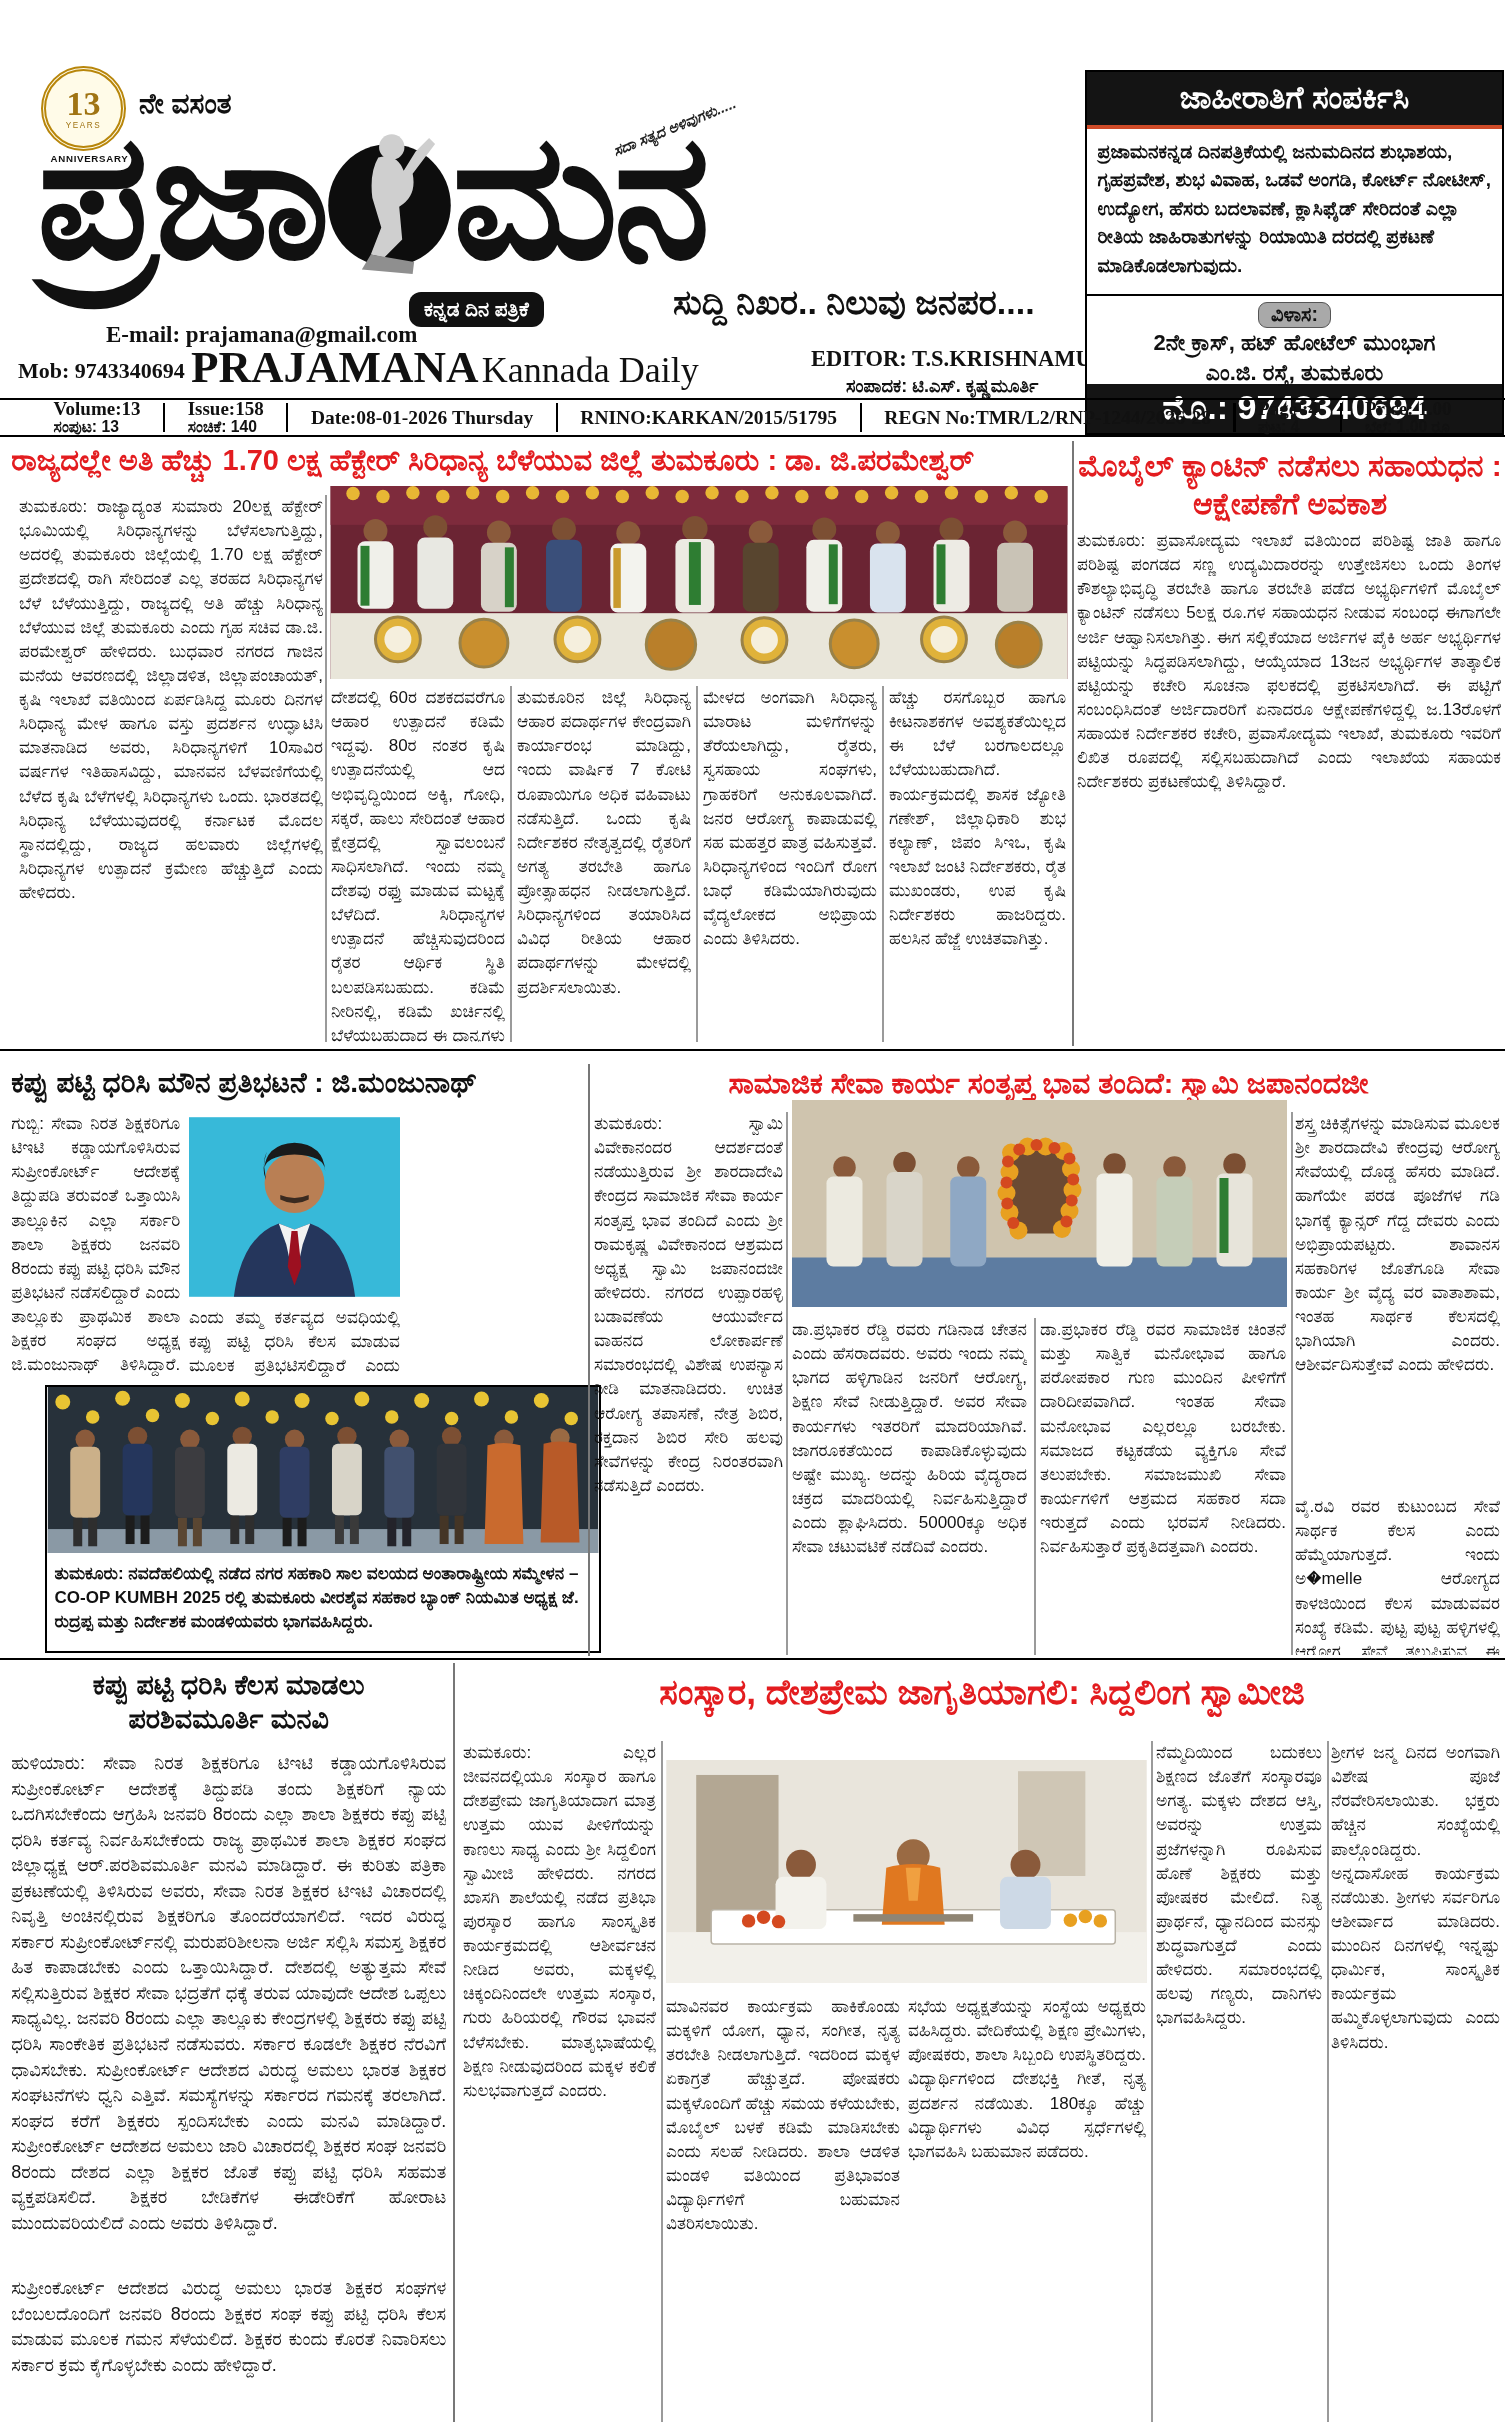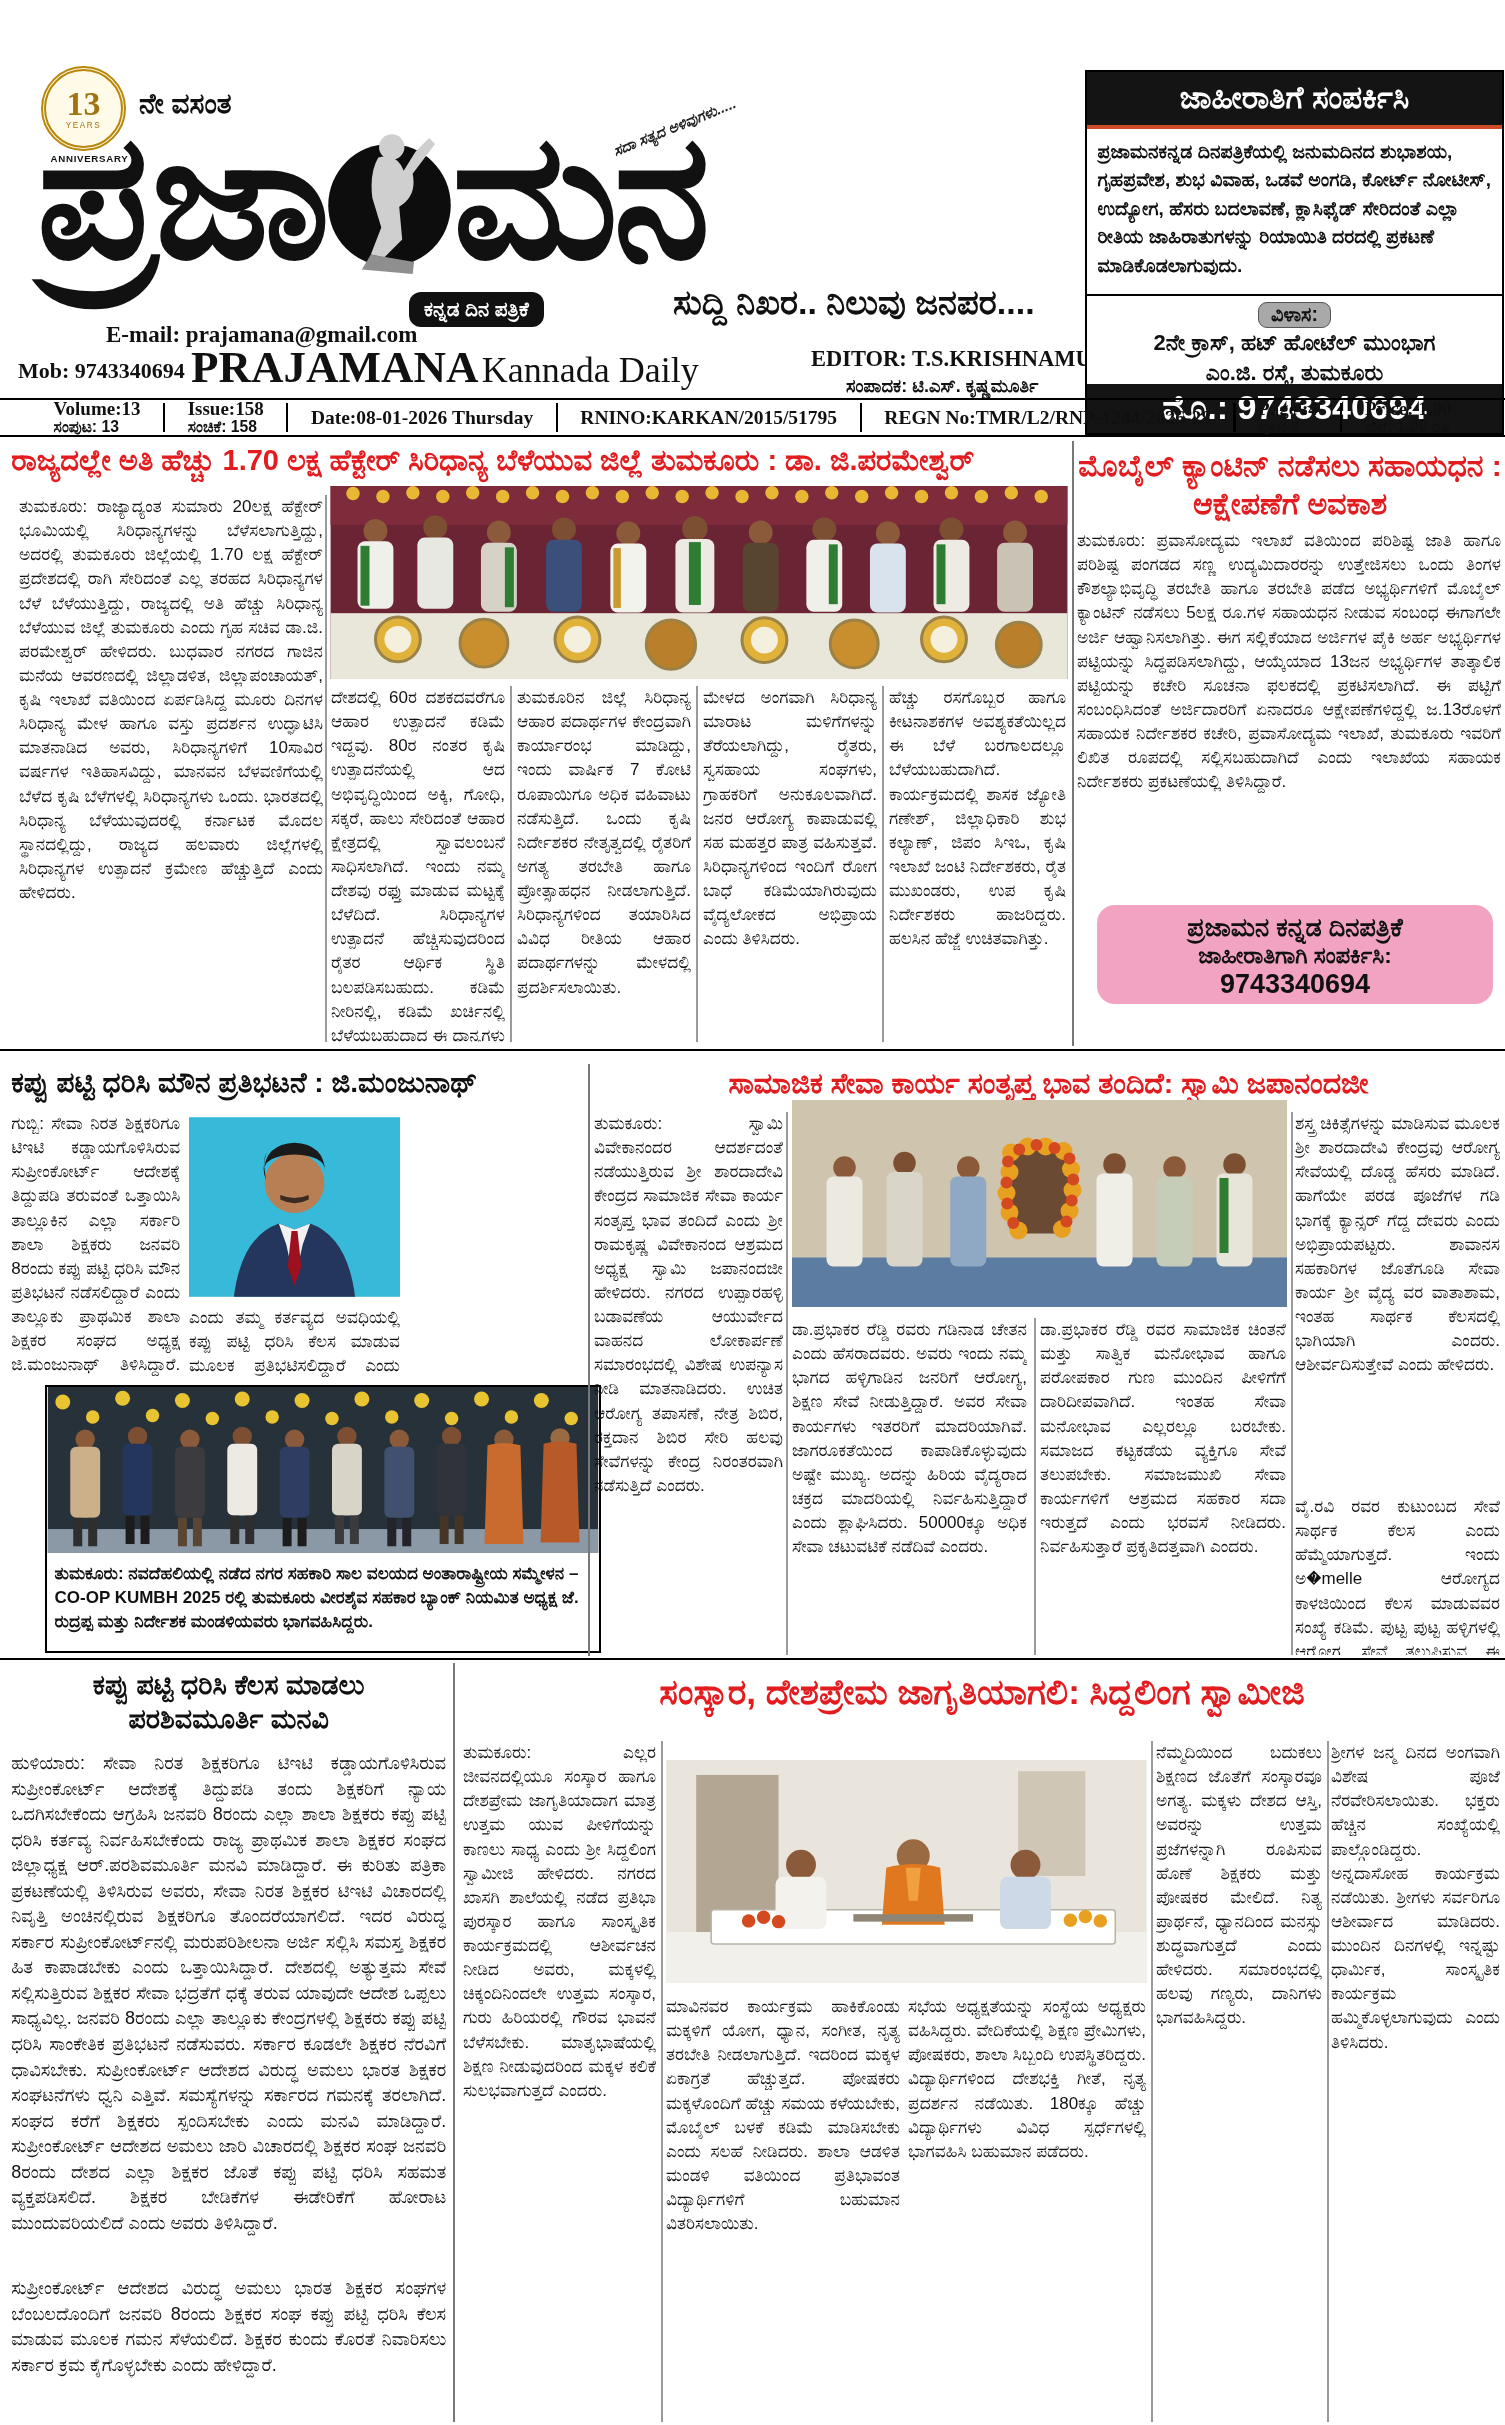--- a/index.html
+++ b/index.html
@@ -97,21 +97,21 @@
   </div>
 
   <div class="abs" id="info-bar">
     <div class="info-duo">
       <div class="info-en">Volume:13</div>
       <div class="info-kn">ಸಂಪುಟ: 13</div>
     </div>
     <div class="info-sep"></div>
     <div class="info-duo">
       <div class="info-en">Issue:158</div>
-      <div class="info-kn">ಸಂಚಿಕೆ: 158</div>
+      <div class="info-kn">ಸಂಚಿಕೆ: 140</div>
     </div>
     <div class="info-sep"></div>
     <div class="info-single">Date:08-01-2026 Thursday</div>
     <div class="info-sep"></div>
     <div class="info-single">RNINO:KARKAN/2015/51795</div>
     <div class="info-sep"></div>
     <div class="info-single">REGN No:TMR/L2/RNP-1244/2026-28</div>
     <div class="info-sep"></div>
     <div class="info-duo">
       <div class="info-en">Page :4</div>
@@ -238,25 +238,20 @@
   <div class="vline" style="left:325px;top:495px;height:547px;"></div>
   <div class="vline" style="left:510px;top:686px;height:356px;"></div>
   <div class="vline" style="left:696px;top:686px;height:356px;"></div>
   <div class="vline" style="left:882px;top:686px;height:356px;"></div>
   <div class="vline" style="left:1072px;top:441px;height:605px;background:#777;"></div>
 
   <div class="abs headline-red" style="left:1077px;top:447px;width:426px;font-size:30px;text-align:center;line-height:1.25;">ಮೊಬೈಲ್ ಕ್ಯಾಂಟಿನ್ ನಡೆಸಲು ಸಹಾಯಧನ : ಆಕ್ಷೇಪಣೆಗೆ ಅವಕಾಶ</div>
 
   <div class="abs colbody just" style="left:1077px;top:529px;width:424px;height:369px;">ತುಮಕೂರು: ಪ್ರವಾಸೋದ್ಯಮ ಇಲಾಖೆ ವತಿಯಿಂದ ಪರಿಶಿಷ್ಟ ಜಾತಿ ಹಾಗೂ ಪರಿಶಿಷ್ಟ ಪಂಗಡದ ಸಣ್ಣ ಉದ್ಯಮಿದಾರರನ್ನು ಉತ್ತೇಜಿಸಲು ಒಂದು ತಿಂಗಳ ಕೌಶಲ್ಯಾಭಿವೃದ್ಧಿ ತರಬೇತಿ ಹಾಗೂ ತರಬೇತಿ ಪಡೆದ ಅಭ್ಯರ್ಥಿಗಳಿಗೆ ಮೊಬೈಲ್ ಕ್ಯಾಂಟಿನ್ ನಡೆಸಲು 5ಲಕ್ಷ ರೂ.ಗಳ ಸಹಾಯಧನ ನೀಡುವ ಸಂಬಂಧ ಈಗಾಗಲೇ ಅರ್ಜಿ ಆಹ್ವಾನಿಸಲಾಗಿತ್ತು. ಈಗ ಸಲ್ಲಿಕೆಯಾದ ಅರ್ಜಿಗಳ ಪೈಕಿ ಅರ್ಹ ಅಭ್ಯರ್ಥಿಗಳ ಪಟ್ಟಿಯನ್ನು ಸಿದ್ಧಪಡಿಸಲಾಗಿದ್ದು, ಆಯ್ಕೆಯಾದ 13ಜನ ಅಭ್ಯರ್ಥಿಗಳ ತಾತ್ಕಾಲಿಕ ಪಟ್ಟಿಯನ್ನು ಕಚೇರಿ ಸೂಚನಾ ಫಲಕದಲ್ಲಿ ಪ್ರಕಟಿಸಲಾಗಿದೆ. ಈ ಪಟ್ಟಿಗೆ ಸಂಬಂಧಿಸಿದಂತೆ ಅರ್ಜಿದಾರರಿಗೆ ಏನಾದರೂ ಆಕ್ಷೇಪಣೆಗಳಿದ್ದಲ್ಲಿ ಜ.13ರೊಳಗೆ ಸಹಾಯಕ ನಿರ್ದೇಶಕರ ಕಚೇರಿ, ಪ್ರವಾಸೋದ್ಯಮ ಇಲಾಖೆ, ತುಮಕೂರು ಇವರಿಗೆ ಲಿಖಿತ ರೂಪದಲ್ಲಿ ಸಲ್ಲಿಸಬಹುದಾಗಿದೆ ಎಂದು ಇಲಾಖೆಯ ಸಹಾಯಕ ನಿರ್ದೇಶಕರು ಪ್ರಕಟಣೆಯಲ್ಲಿ ತಿಳಿಸಿದ್ದಾರೆ.</div>
 
-  <div class="abs pinkbox" style="left:1097px;top:905px;width:396px;height:99px;padding-top:7.5px;box-sizing:border-box;">
-    <div style="font-size:25.5px;font-weight:bold;">ಪ್ರಜಾಮನ ಕನ್ನಡ ದಿನಪತ್ರಿಕೆ</div>
-    <div style="font-size:22.5px;font-weight:bold;">ಜಾಹೀರಾತಿಗಾಗಿ ಸಂಪರ್ಕಿಸಿ:</div>
-    <div style="font-size:27px;font-weight:bold;">9743340694</div>
-  </div>
 
   <div class="hline" style="left:0;top:1049px;width:1505px;height:2.2px;"></div>
 
   <div class="abs bold" style="left:11.2px;top:1067px;width:573px;font-size:28px;white-space:nowrap;">ಕಪ್ಪು ಪಟ್ಟಿ ಧರಿಸಿ ಮೌನ ಪ್ರತಿಭಟನೆ : ಜಿ.ಮಂಜುನಾಥ್</div>
 
   <div class="abs colbody just" style="left:11.2px;top:1112px;width:169px;height:267px;">ಗುಬ್ಬಿ: ಸೇವಾ ನಿರತ ಶಿಕ್ಷಕರಿಗೂ ಟಿಇಟಿ ಕಡ್ಡಾಯಗೊಳಿಸಿರುವ ಸುಪ್ರೀಂಕೋರ್ಟ್ ಆದೇಶಕ್ಕೆ ತಿದ್ದುಪಡಿ ತರುವಂತೆ ಒತ್ತಾಯಿಸಿ ತಾಲ್ಲೂಕಿನ ಎಲ್ಲಾ ಸರ್ಕಾರಿ ಶಾಲಾ ಶಿಕ್ಷಕರು ಜನವರಿ 8ರಂದು ಕಪ್ಪು ಪಟ್ಟಿ ಧರಿಸಿ ಮೌನ ಪ್ರತಿಭಟನೆ ನಡೆಸಲಿದ್ದಾರೆ ಎಂದು ತಾಲ್ಲೂಕು ಪ್ರಾಥಮಿಕ ಶಾಲಾ ಶಿಕ್ಷಕರ ಸಂಘದ ಅಧ್ಯಕ್ಷ ಜಿ.ಮಂಜುನಾಥ್ ತಿಳಿಸಿದ್ದಾರೆ. ಕೋರ್ಟ್ ಆದೇಶದ ವಿರುದ್ಧ ಅಮಲು ಭಾರತ ಶಿಕ್ಷಕರ ಫೆಡರೇಷನ್ ನೇತೃತ್ವದಲ್ಲಿ ಪ್ರತಿಭಟನೆಗೆ ಕರೆ ನೀಡಲಾಗಿದೆ.</div>
 
   <div class="abs" style="left:189px;top:1117px;width:211px;height:180px;">
     <svg width="211" height="180" viewBox="0 0 282 240">
       <rect width="282" height="240" fill="#37b9d9"></rect>

